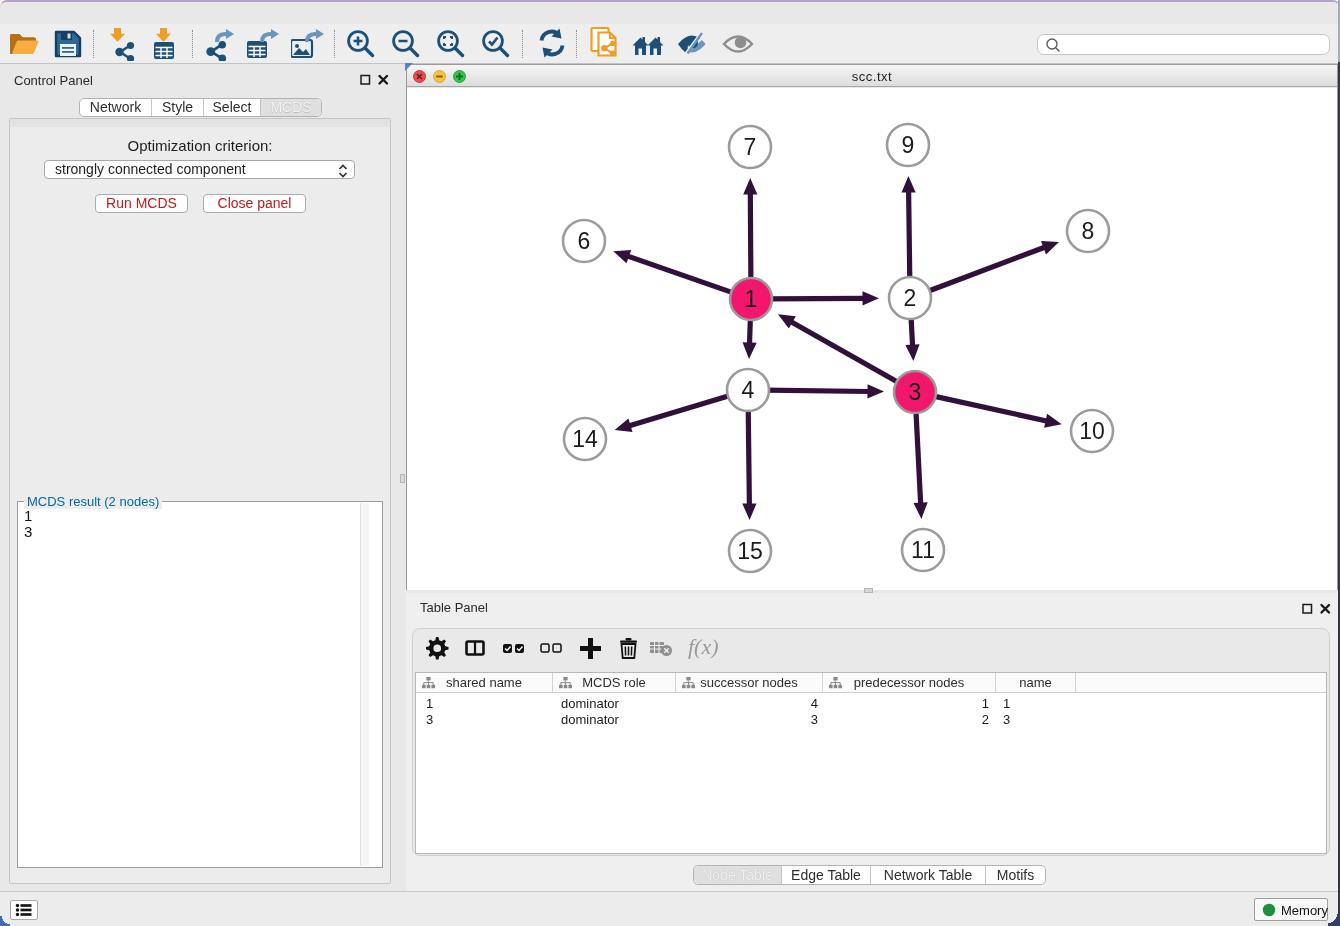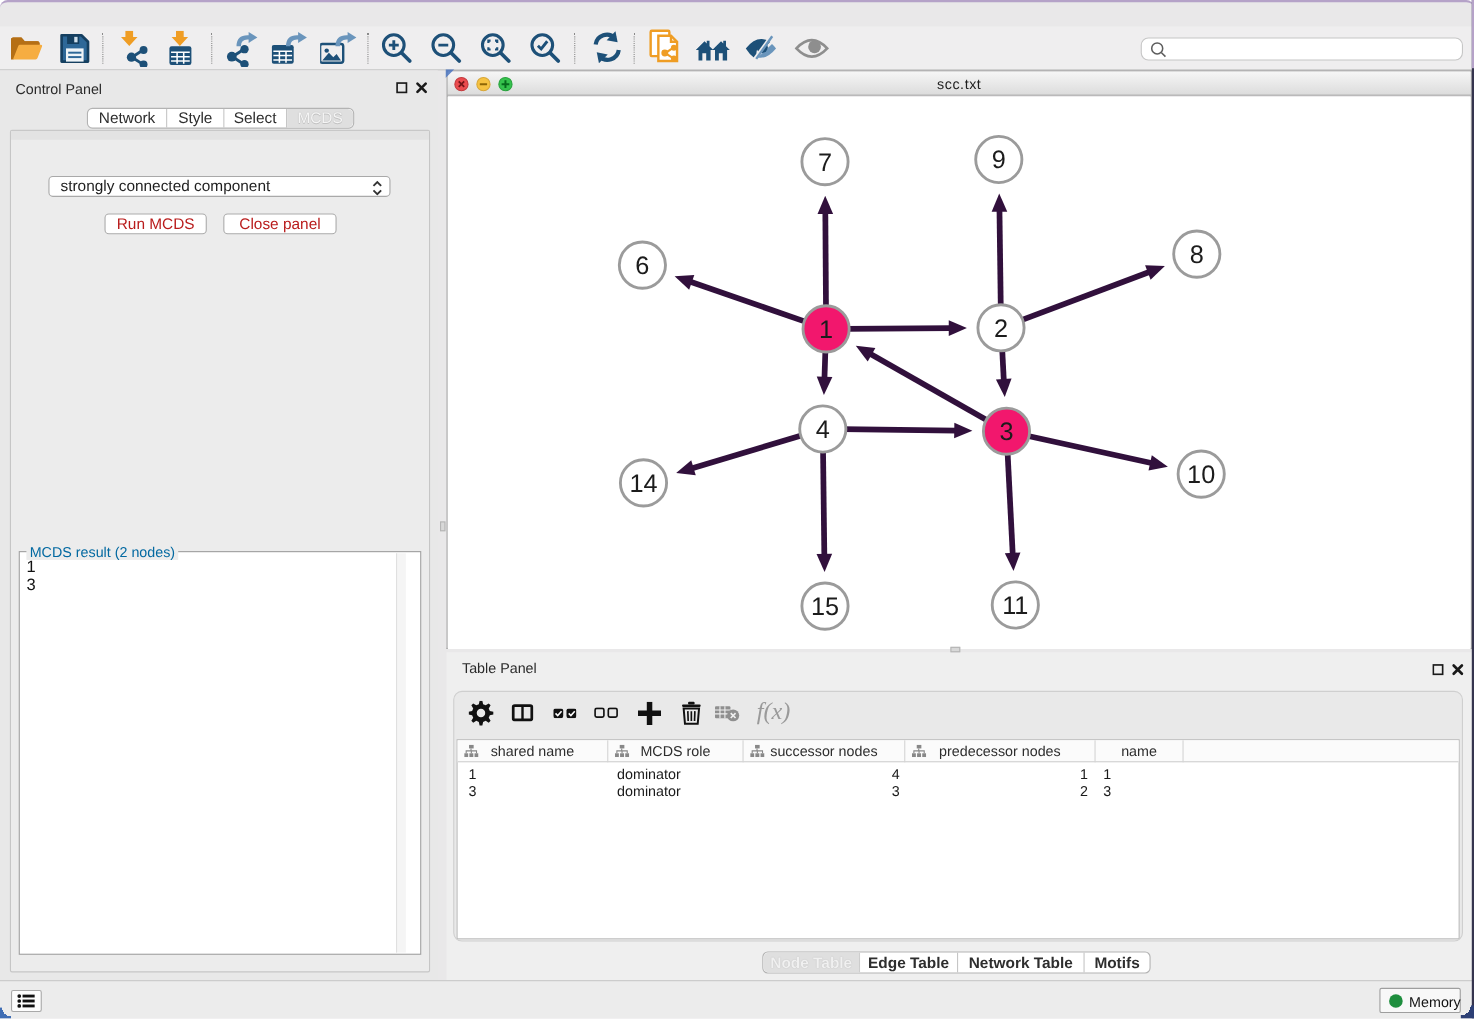--- a/index.html
+++ b/index.html
@@ -37,21 +37,21 @@
 #netcanvas { position:absolute; left:0; top:23px; width:930px; height:502px; background:#fff; }
 
 #tpanel { position:absolute; left:406px; top:591px; width:932px; height:298px; background:#efefef; }
 #tphead { position:absolute; left:14px; top:7px; font-size:13px; color:#2a2a2a; }
 #tinner { position:absolute; left:6px; top:35px; width:918px; height:228px; background:#e9e9e9; border:1px solid #cfcfcf; border-radius:8px; }
 #ttable { position:absolute; left:9px; top:79px; width:912px; height:182px; background:#fff; border:1px solid #b8b8b8; }
 #thead { position:absolute; left:0; top:0; width:100%; height:20px; background:#fbfbfb; border-bottom:1px solid #cfcfcf; font-size:13px; color:#2d2d2d; }
 .thcell { position:absolute; top:0; height:20px; border-right:1px solid #d4d4d4; text-align:center; line-height:20px; }
 .trow { position:absolute; font-size:13px; color:#1a1a1a; }
 #tabs2 { position:absolute; left:287px; top:272px; height:20px; display:flex; font-size:14px; color:#2e2e2e; background:#fff; border:1px solid #b3b3b3; border-radius:5px; }
-#tabs2 .t2 { text-align:center; line-height:18px; border-right:1px solid #c6c6c6; font-weight:700; }
+#tabs2 .t2 { text-align:center; line-height:18px; border-right:1px solid #c6c6c6; font-weight:400; }
 
 #statusbar { position:absolute; left:0; top:889px; width:100%; height:37px; background:#ececec; border-top:1px solid #c9c9c9; }
 #listbtn { position:absolute; left:10px; top:8px; width:28px; height:20px; background:#fdfdfd; border:1px solid #a9a9a9; border-radius:2px; }
 #membtn { position:absolute; right:12px; top:6px; width:74px; height:23px; background:#f8f8f8; border:1px solid #9e9e9e; border-radius:2px; font-size:13px; color:#111; }
 #redge { position:absolute; right:0; top:0; width:2px; height:926px; background:#35344e; }
 #redgetop { position:absolute; right:0; top:0; width:2px; height:62px; background:#b5a2c8; }
 </style></head>
 <body>
 <div id="frame">
   <div id="toolbar">
@@ -212,20 +212,21 @@
         <rect x="1" y="1.5" width="8.5" height="8.5" fill="none" stroke="#1a1a1a" stroke-width="1.5"></rect>
         <path d="M19.5 2 L27 9.5 M27 2 L19.5 9.5" stroke="#1a1a1a" stroke-width="2.4" stroke-linecap="round"></path>
       </svg>
     <div id="cpinner"></div>
     <div id="tabbar">
         <div class="tab" style="width:72px">Network</div>
         <div class="tab" style="width:52px">Style</div>
         <div class="tab" style="width:57px">Select</div>
         <div class="tab last" style="width:60px">MCDS</div>
       </div>
+    <div id="optlabel">Optimization criterion:</div>
     <div id="dropdown">strongly connected component<svg class="abs" style="right:6px;top:2.5px" width="10" height="14" viewBox="0 0 10 14">
           <path d="M1.5 5 L5 1.5 L8.5 5" fill="none" stroke="#333" stroke-width="1.7"></path>
           <path d="M1.5 9 L5 12.5 L8.5 9" fill="none" stroke="#333" stroke-width="1.7"></path>
         </svg></div>
     <div class="btn" style="left:95px;top:130px;width:93px">Run MCDS</div>
     <div class="btn" style="left:203px;top:130px;width:103px">Close panel</div>
     <div id="mcdsbox">
         <div id="mcdstext">1<br>3</div>
         <div id="mcdsscroll"></div>
       </div>

